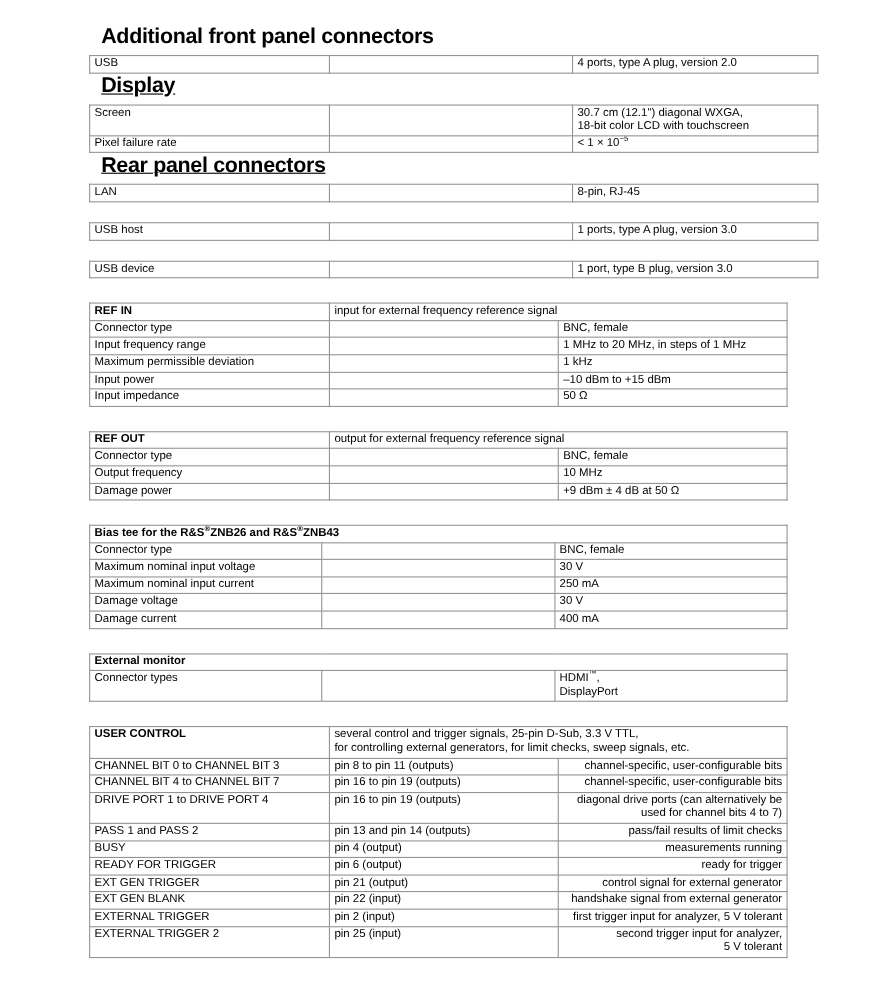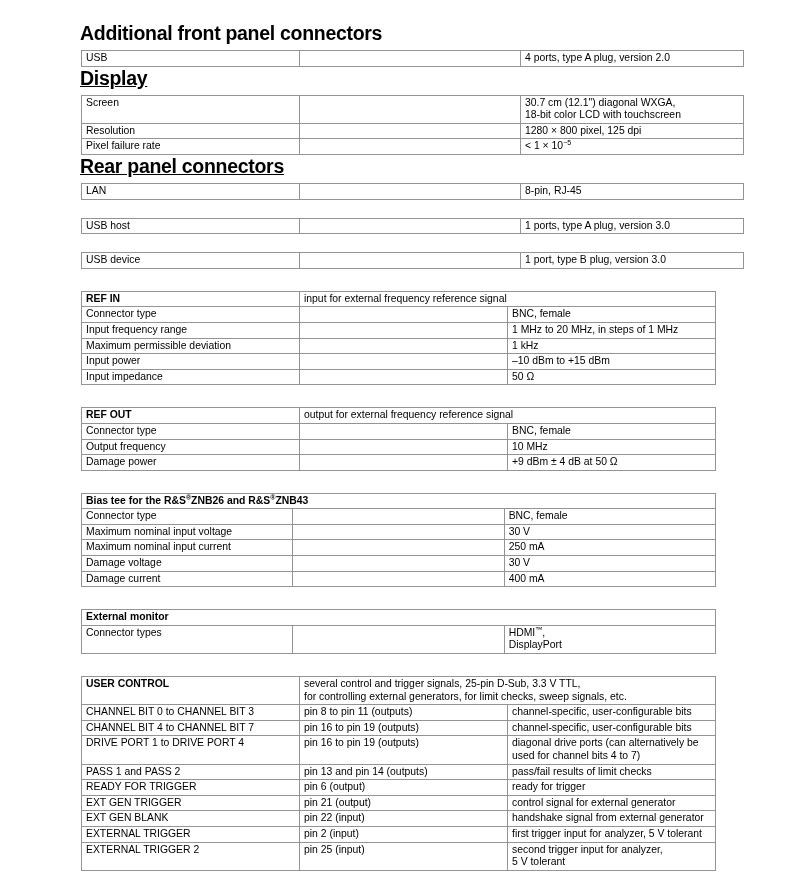--- a/index.html
+++ b/index.html
@@ -19,21 +19,21 @@
     width: 793px;
     height: 896px;
     box-sizing: border-box;
     padding: 22px 78px 0 80px;
   }
   h2.section-heading {
     font-family: "Liberation Sans", sans-serif;
     font-size: 19.5px;
     font-weight: bold;
     letter-spacing: -0.3px;
-    margin: 0 0 6px 0;
+    margin: 0 0 6px 12px;
     padding: 0;
     line-height: 22px;
     color: #000;
   }
   .heading-gap-top {
     margin-top: 20px;
     text-decoration: underline;
   }
   table.spec {
     border-collapse: collapse;
@@ -50,21 +50,21 @@
     color: #000;
     height: 12px;
     overflow: hidden;
     word-wrap: break-word;
   }
   table.spec td.c1 { width: 209px; }
   table.spec td.c2 { width: 212px; }
   table.spec td.c3 { width: 214px; }
   table.spec.uc td.c1 { width: 209px; }
   table.spec.uc td.c2 { width: 217px; }
-  table.spec.uc td.c3 { width: 209px; }
+  table.spec.uc td.c3 { width: 209px; text-align: right; }
   table.spec td.bold {
     font-weight: bold;
   }
   .gap-md { height: 18px; }
   .gap-lg { height: 22px; }
   sup {
     font-size: 0.68em;
     vertical-align: super;
     line-height: 0;
   }
@@ -93,25 +93,20 @@
     <tbody>
       <tr>
         <td class="c1">Screen</td>
         <td class="c2"></td>
         <td class="c3">
           <span class="cellline">30.7 cm (12.1") diagonal WXGA,</span>
           <span class="cellline">18-bit color LCD with touchscreen</span>
         </td>
       </tr>
       <tr>
-        <td class="c1">Resolution</td>
-        <td class="c2"></td>
-        <td class="c3">1280 × 800 pixel, 125 dpi</td>
-      </tr>
-      <tr>
         <td class="c1">Pixel failure rate</td>
         <td class="c2"></td>
         <td class="c3">&lt; 1 × 10<sup>−5</sup></td>
       </tr>
     </tbody>
   </table>
 
   <h2 class="section-heading heading-gap-top">Rear panel connectors</h2>
 
   <table class="spec">
@@ -288,20 +283,25 @@
           <span class="cellline">diagonal drive ports (can alternatively be</span>
           <span class="cellline">used for channel bits 4 to 7)</span>
         </td>
       </tr>
       <tr>
         <td class="c1">PASS 1 and PASS 2</td>
         <td class="c2">pin 13 and pin 14 (outputs)</td>
         <td class="c3">pass/fail results of limit checks</td>
       </tr>
       <tr>
+        <td class="c1">BUSY</td>
+        <td class="c2">pin 4 (output)</td>
+        <td class="c3">measurements running</td>
+      </tr>
+      <tr>
         <td class="c1">READY FOR TRIGGER</td>
         <td class="c2">pin 6 (output)</td>
         <td class="c3">ready for trigger</td>
       </tr>
       <tr>
         <td class="c1">EXT GEN TRIGGER</td>
         <td class="c2">pin 21 (output)</td>
         <td class="c3">control signal for external generator</td>
       </tr>
       <tr>

